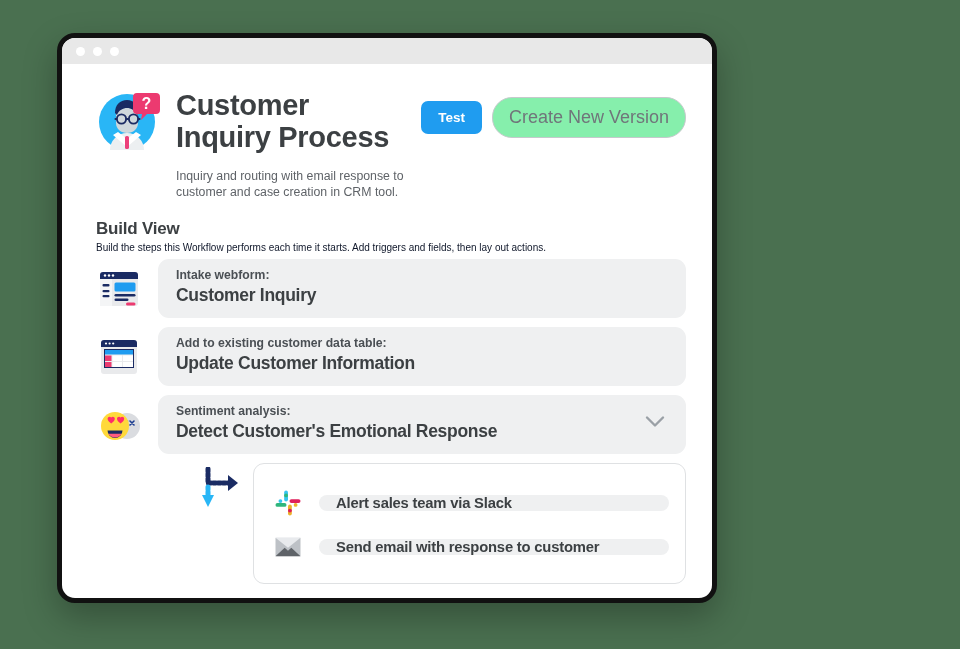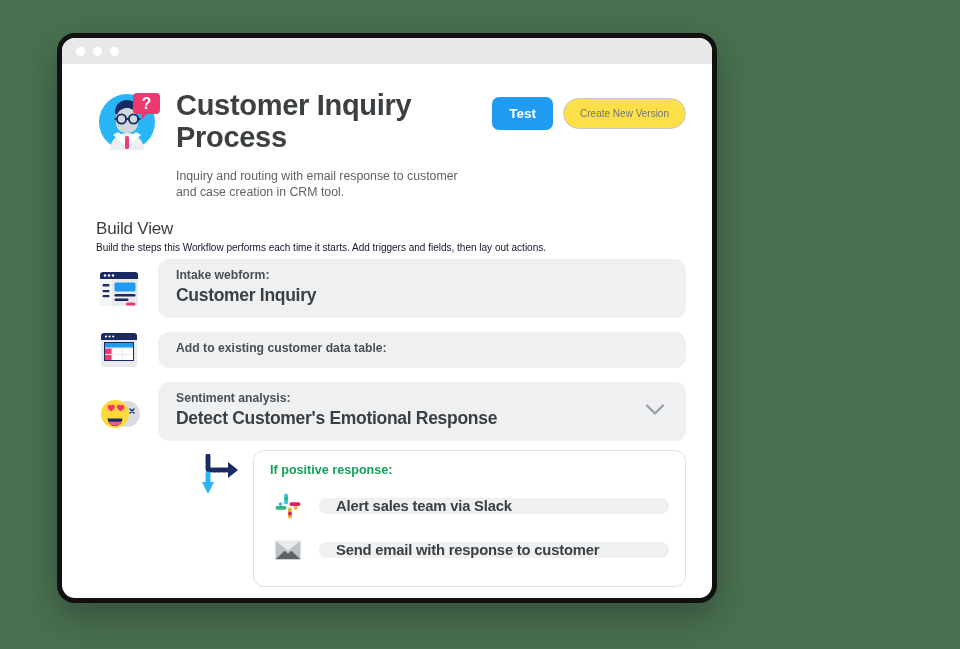--- a/index.html
+++ b/index.html
@@ -89,36 +89,36 @@
     color: #ffffff;
     font-size: 13.5px;
     font-weight: bold;
     border: none;
     border-radius: 7px;
     padding: 9px 17px;
     cursor: pointer;
     font-family: Liberation Sans, sans-serif;
   }
   .btn-version {
-    background: #fde047;
+    background: #86efac;
     color: #70757a;
-    font-size: 10px;
+    font-size: 18px;
     border: 1px solid #c6c9cc;
     border-radius: 20px;
     padding: 9px 16px;
     cursor: pointer;
     font-family: inherit;
     white-space: nowrap;
   }
 
   
   .section { margin-top: 19px; }
   .section-title {
     font-size: 17px;
-    font-weight: normal;
+    font-weight: bold;
     color: #3c4043;
     letter-spacing: -.2px;
   }
   .section-desc {
     font-size: 10px;
     color: #0f172a;
     margin-top: 3px;
   }
 
   
@@ -312,20 +312,21 @@
               <rect x="16.5" y="21.5" width="9.5" height="5.5" fill="#ffffff"></rect>
               <rect x="27" y="21.5" width="10.5" height="5.5" fill="#ffffff"></rect>
               <rect x="16.5" y="28" width="9.5" height="5.5" fill="#ffffff"></rect>
               <rect x="27" y="28" width="10.5" height="5.5" fill="#ffffff"></rect>
               <rect x="8.5" y="15.5" width="29" height="18" fill="none" stroke="#1a2b63" stroke-width="1"></rect>
             </svg>
           </div>
           <div class="step-card">
             <div class="step-text">
               <div class="step-label">Add to existing customer data table:</div>
+              <div class="step-value">Update Customer Information</div>
             </div>
           </div>
         </div>
 
         <div class="step-row">
           <div class="step-icon">
             <svg viewBox="0 0 46 46" width="46" height="46">
               <circle cx="31" cy="25" r="13" fill="#dadce0"></circle>
               <path d="M27.5 20l4 4M31.5 20l-4 4" stroke="#1a3b8f" stroke-width="1.6" stroke-linecap="round"></path>
               <path d="M34 20l4 4M38 20l-4 4" stroke="#1a3b8f" stroke-width="1.6" stroke-linecap="round"></path>
@@ -358,21 +359,20 @@
                 <path d="M27 8l10 8-10 8z" fill="#1a2b63"></path>
               </g>
               <g>
                 <path d="M7 20v10" stroke="#29b6f6" stroke-width="5" stroke-linecap="round" stroke-dasharray="2.6 2.2" fill="none"></path>
                 <path d="M1 28h12L7 40z" fill="#29b6f6"></path>
               </g>
             </svg>
           </div>
 
           <div class="branch-card">
-            <div class="branch-cond">If positive response:</div>
 
             <div class="sub-steps">
 
               <div class="sub-row">
                 <div class="sub-icon">
                   <svg viewBox="0 0 36 36" width="30" height="30">
                     <rect x="13.4" y="3" width="4.6" height="13.2" rx="2.3" fill="#36c5f0"></rect>
                     <rect x="3" y="18" width="13.2" height="4.6" rx="2.3" fill="#2eb67d"></rect>
                     <rect x="18" y="19.8" width="4.6" height="13.2" rx="2.3" fill="#ecb22e"></rect>
                     <rect x="19.8" y="13.4" width="13.2" height="4.6" rx="2.3" fill="#e01e5a"></rect>

